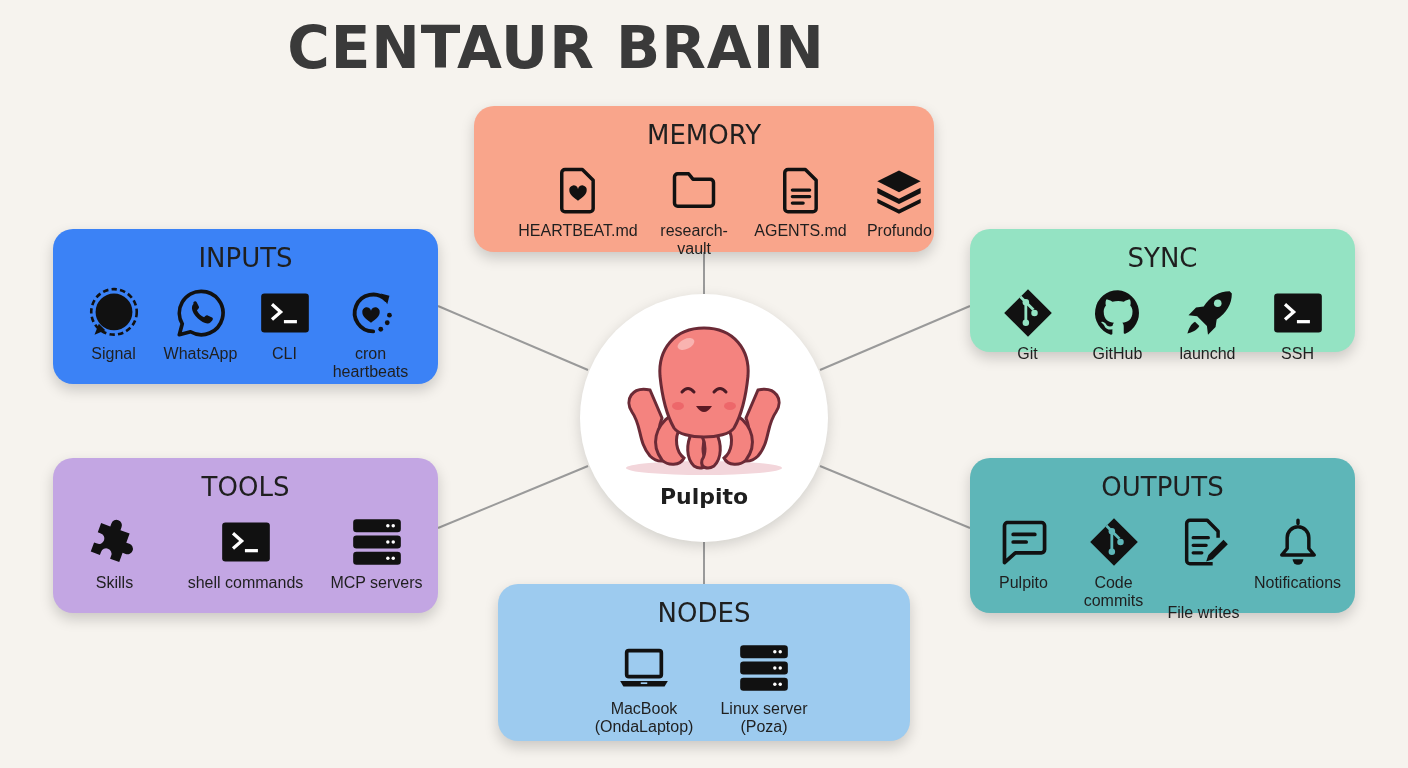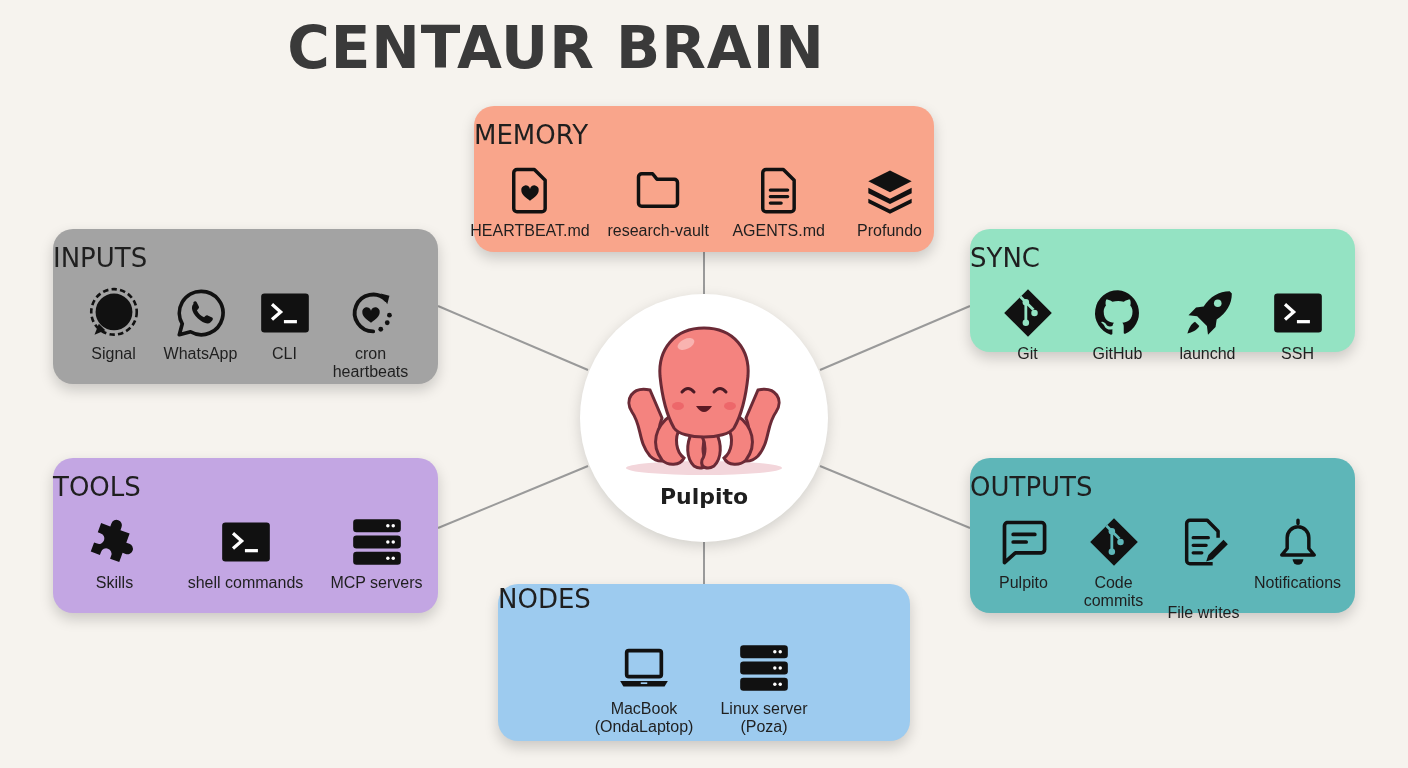--- a/index.html
+++ b/index.html
@@ -13,21 +13,21 @@
     position:absolute; left:0; top:14px; width:1112px; text-align:center;
     font-family:"DejaVu Sans", sans-serif; font-weight:bold;
     font-size:58px; letter-spacing:1px; color:#3a3a3a;
   }
   svg.links { position:absolute; left:0; top:0; }
   .card {
     position:absolute; border-radius:20px;
     box-shadow: 0 6px 14px rgba(0,0,0,0.18);
   }
   .card .heading {
-    position:absolute; left:0; right:0; text-align:left;
+    position:absolute; left:0; right:0; text-align:center;
     font-family:"DejaVu Sans", sans-serif; font-size:26px; color:#1f1f1f;
   }
   .items { position:absolute; left:0; right:0; display:flex; justify-content:center; }
   .item { display:flex; flex-direction:column; align-items:center; }
   .item svg { width:52px; height:52px; display:block; }
   .item .lbl {
     margin-top:6px; font-size:16px; text-align:center; line-height:18px; color:#1f1f1f;
     white-space:pre-line;
   }
   .center {
@@ -50,21 +50,21 @@
     <line x1="438" y1="306" x2="588" y2="370"></line>
     <line x1="970" y1="306" x2="820" y2="370"></line>
     <line x1="438" y1="528" x2="588" y2="466"></line>
     <line x1="970" y1="528" x2="820" y2="466"></line>
     <line x1="704" y1="540" x2="704" y2="586"></line>
   </g>
 </svg>
 
 <div class="card" style="left:474px;top:106px;width:460px;height:146px;background:#f9a58b;">
   <div class="heading" style="top:14px;">MEMORY</div>
-  <div class="items" style="top:58px;gap:18px;">
+  <div class="items" style="top:58px;gap:18px;padding-left:48px;">
     <div class="item" style="width:112px;">
       <svg viewBox="0 0 48 48">
           <path d="M12 5h16l10 10v26a3 3 0 0 1-3 3H12a3 3 0 0 1-3-3V8a3 3 0 0 1 3-3z" fill="none" stroke="#111" stroke-width="3.2" stroke-linejoin="round"></path>
           <path d="M24 34c-5-4-8-6-8-9.5a3.8 3.8 0 0 1 8-1.5a3.8 3.8 0 0 1 8 1.5c0 3.5-3 5.5-8 9.5z" fill="#111"></path>
         </svg>
       <div class="lbl">HEARTBEAT.md</div>
     </div>
     <div class="item" style="width:112px;">
       <svg viewBox="0 0 48 48">
           <path d="M6 12a3 3 0 0 1 3-3h10l4 5h16a3 3 0 0 1 3 3v19a3 3 0 0 1-3 3H9a3 3 0 0 1-3-3z" fill="none" stroke="#111" stroke-width="3.2" stroke-linejoin="round"></path>
@@ -82,21 +82,21 @@
       <svg viewBox="0 0 48 48">
           <path d="M24 6L44 16L24 26L4 16z" fill="#111"></path>
           <path d="M4 22l20 10l20-10v5L24 37L4 27z" fill="#111"></path>
           <path d="M4 32l20 10l20-10v4L24 46L4 36z" fill="#111"></path>
         </svg>
       <div class="lbl">Profundo</div>
     </div>
   </div>
 </div>
 
-<div class="card" style="left:53px;top:229px;width:385px;height:155px;background:#a3a3a3;">
+<div class="card" style="left:53px;top:229px;width:385px;height:155px;background:#3b82f6;">
   <div class="heading" style="top:14px;">INPUTS</div>
   <div class="items" style="top:58px;gap:6px;">
     <div class="item" style="width:76px;">
       <svg viewBox="0 0 48 48">
           <circle cx="24" cy="23" r="17" fill="#111"></circle>
           <circle cx="24" cy="23" r="21" fill="none" stroke="#111" stroke-width="2.4" stroke-dasharray="5 3"></circle>
           <path d="M6 44l4-10 6 6z" fill="#111"></path>
         </svg>
       <div class="lbl">Signal</div>
     </div>
@@ -262,21 +262,21 @@
       <svg viewBox="0 0 48 48">
           <path d="M24 4v3M14 20a10 10 0 0 1 20 0v10l5 6H9l5-6z" fill="none" stroke="#111" stroke-width="3.2" stroke-linejoin="round" stroke-linecap="round"></path>
           <path d="M19 40a5 5 0 0 0 10 0z" fill="#111"></path>
         </svg>
       <div class="lbl">Notifications</div>
     </div>
   </div>
 </div>
 
 <div class="card" style="left:498px;top:584px;width:412px;height:157px;background:#9dcbef;">
-  <div class="heading" style="top:0;">NODES</div>
+  <div class="heading" style="top:14px;">NODES</div>
   <div class="items" style="top:58px;gap:10px;">
     <div class="item" style="width:110px;">
       <svg viewBox="0 0 48 48">
           <rect x="8" y="8" width="32" height="24" rx="2" fill="none" stroke="#111" stroke-width="3.4"></rect>
           <path d="M2 36h44l-3 5H5z" fill="#111"></path>
           <path d="M21 38h6" stroke="#9dcbef" stroke-width="1.6"></path>
         </svg>
       <div class="lbl">MacBook
 (OndaLaptop)</div>
     </div>

